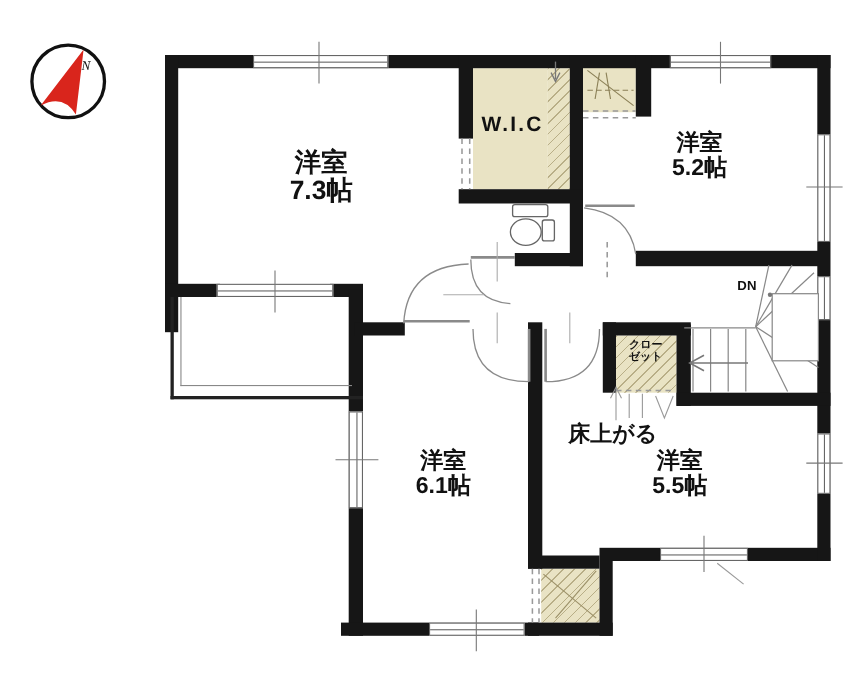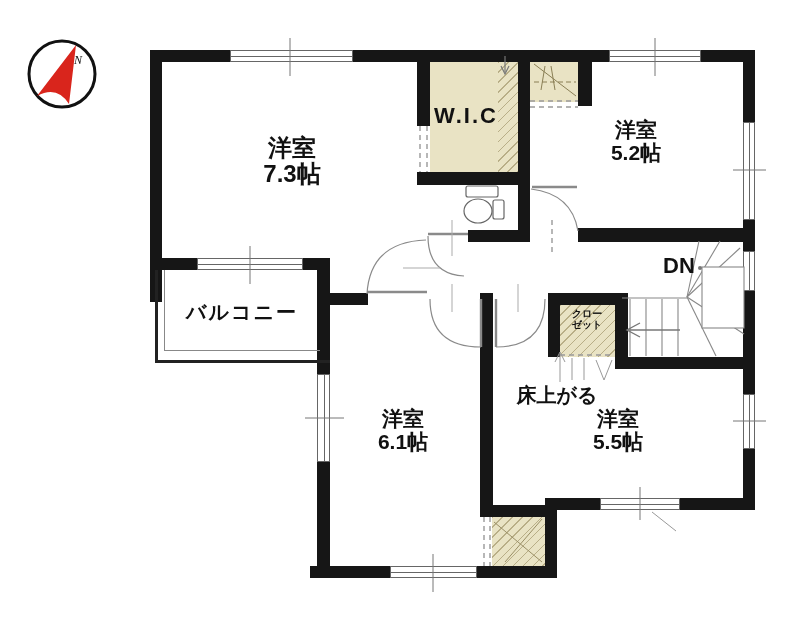--- a/index.html
+++ b/index.html
@@ -190,36 +190,33 @@
       <path d="M 518 284 V 312"></path>
         <path d="M 403 268 H 440"></path>
     </g>
   </svg>
 
   <div class="label" style="left:292px;top:135px;font-size:24px;">
     <div>洋室</div>
     <div>7.3帖</div>
   </div>
 
-  <div class="label" style="left:466px;top:104px;font-size:22px;letter-spacing:2px;">
+  <div class="label" style="left:466px;top:104px;font-size:19px;letter-spacing:2px;">
     <div>W.I.C</div>
   </div>
 
   <div class="label" style="left:636px;top:118px;font-size:21px;">
     <div>洋室</div>
     <div>5.2帖</div>
   </div>
 
-  <div class="label" style="left:679px;top:254px;font-size:22px;">
+  <div class="label" style="left:679px;top:254px;font-size:12px;">
     <div>DN</div>
   </div>
 
-  <div class="label" style="left:242px;top:301px;font-size:20px;letter-spacing:2px;">
-    <div>バルコニー</div>
-  </div>
 
   <div class="label" style="left:587px;top:308px;font-size:10px;">
     <div>クロー</div>
     <div>ゼット</div>
   </div>
 
   <div class="label" style="left:557px;top:384px;font-size:20px;">
     <div>床上がる</div>
   </div>
 

